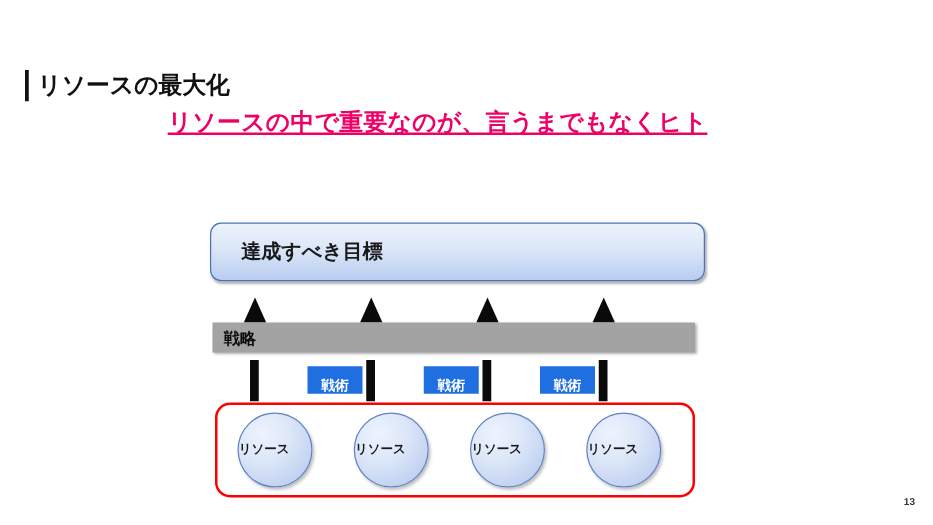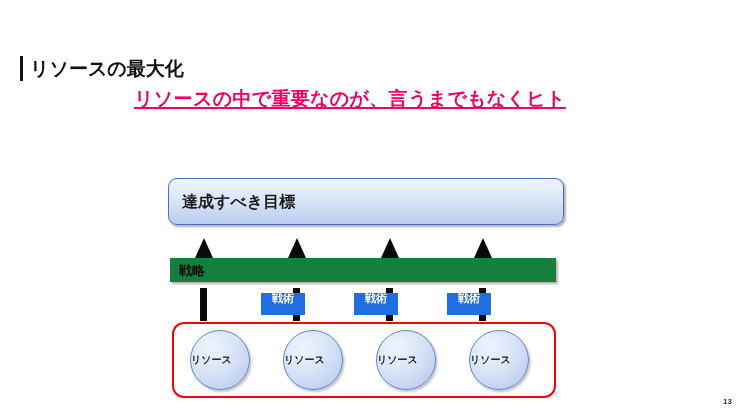--- a/index.html
+++ b/index.html
@@ -95,37 +95,37 @@
     top: 178px;
     width: 396px;
     height: 47px;
     box-sizing: border-box;
     border: 1.5px solid #4a72b8;
     border-radius: 9px;
     background: linear-gradient(180deg, #eef3fc 0%, #dbe6f8 45%, #b9cdf0 100%);
     box-shadow: 1.5px 1.5px 2px rgba(0,0,0,0.30);
     display: flex;
     align-items: center;
-    padding-left: 13px;
+    padding-left: 24px;
   }
   .goal-box-label {
     font-size: 16px;
     font-weight: bold;
     color: #1a1a1a;
     line-height: 1;
   }
 
   
   .strategy-bar {
     position: absolute;
     left: 170px;
     top: 258px;
     width: 386px;
     height: 24px;
-    background: #15803d;
+    background: #a3a3a3;
     box-shadow: 1.5px 1.5px 2px rgba(0,0,0,0.30);
     display: flex;
     align-items: center;
     padding-left: 9px;
     box-sizing: border-box;
   }
   .strategy-bar-label {
     font-size: 13px;
     font-weight: bold;
     color: #0d0d0d;
@@ -149,23 +149,22 @@
     background: #0a0a0a;
   }
 
   
   .tactic-box {
     position: absolute;
     width: 44px;
     height: 22px;
     background: #1f6fe0;
     display: flex;
-    align-items: flex-start;
+    align-items: flex-end;
     justify-content: center;
-    margin-left: 15px;
   }
   .tactic-label {
     font-size: 11px;
     font-weight: bold;
     color: #ffffff;
     line-height: 1;
   }
 
   
   .resource-group {

